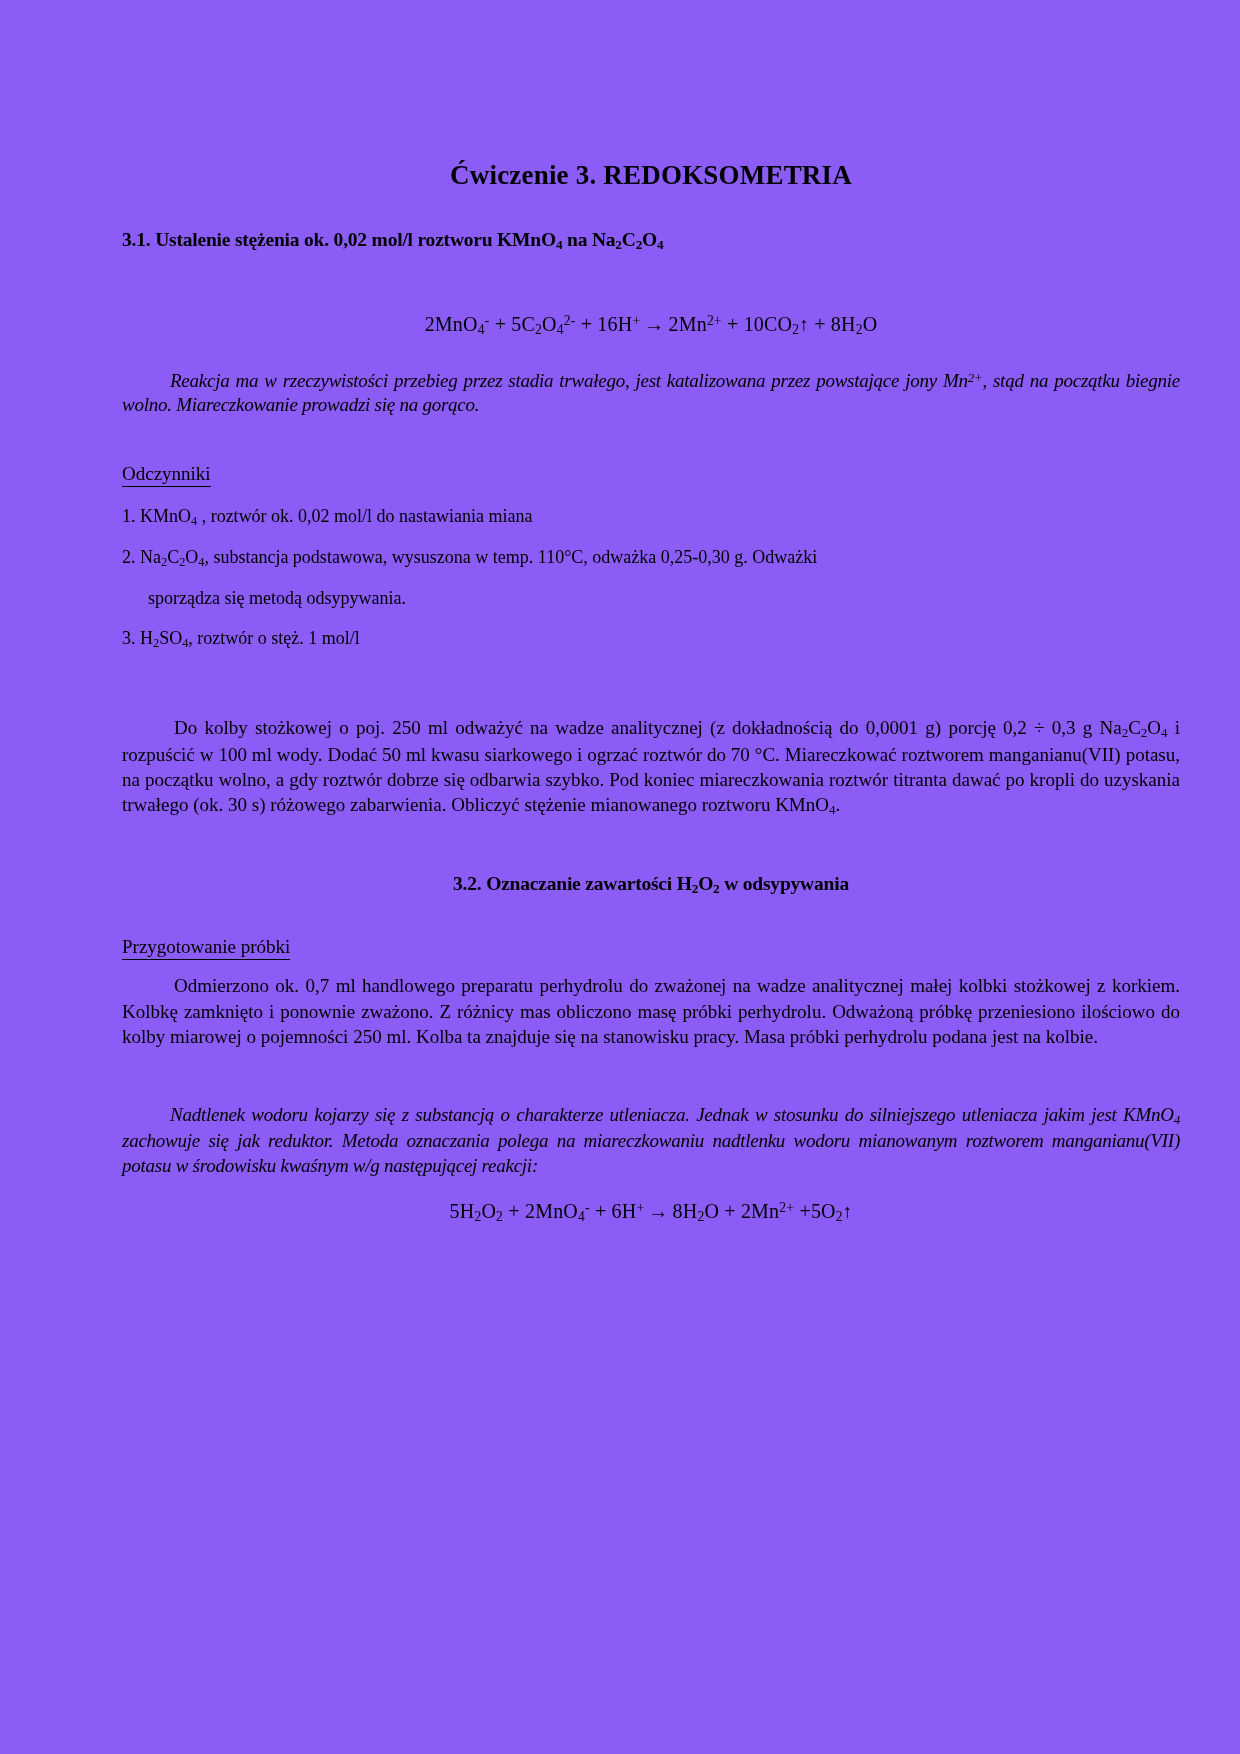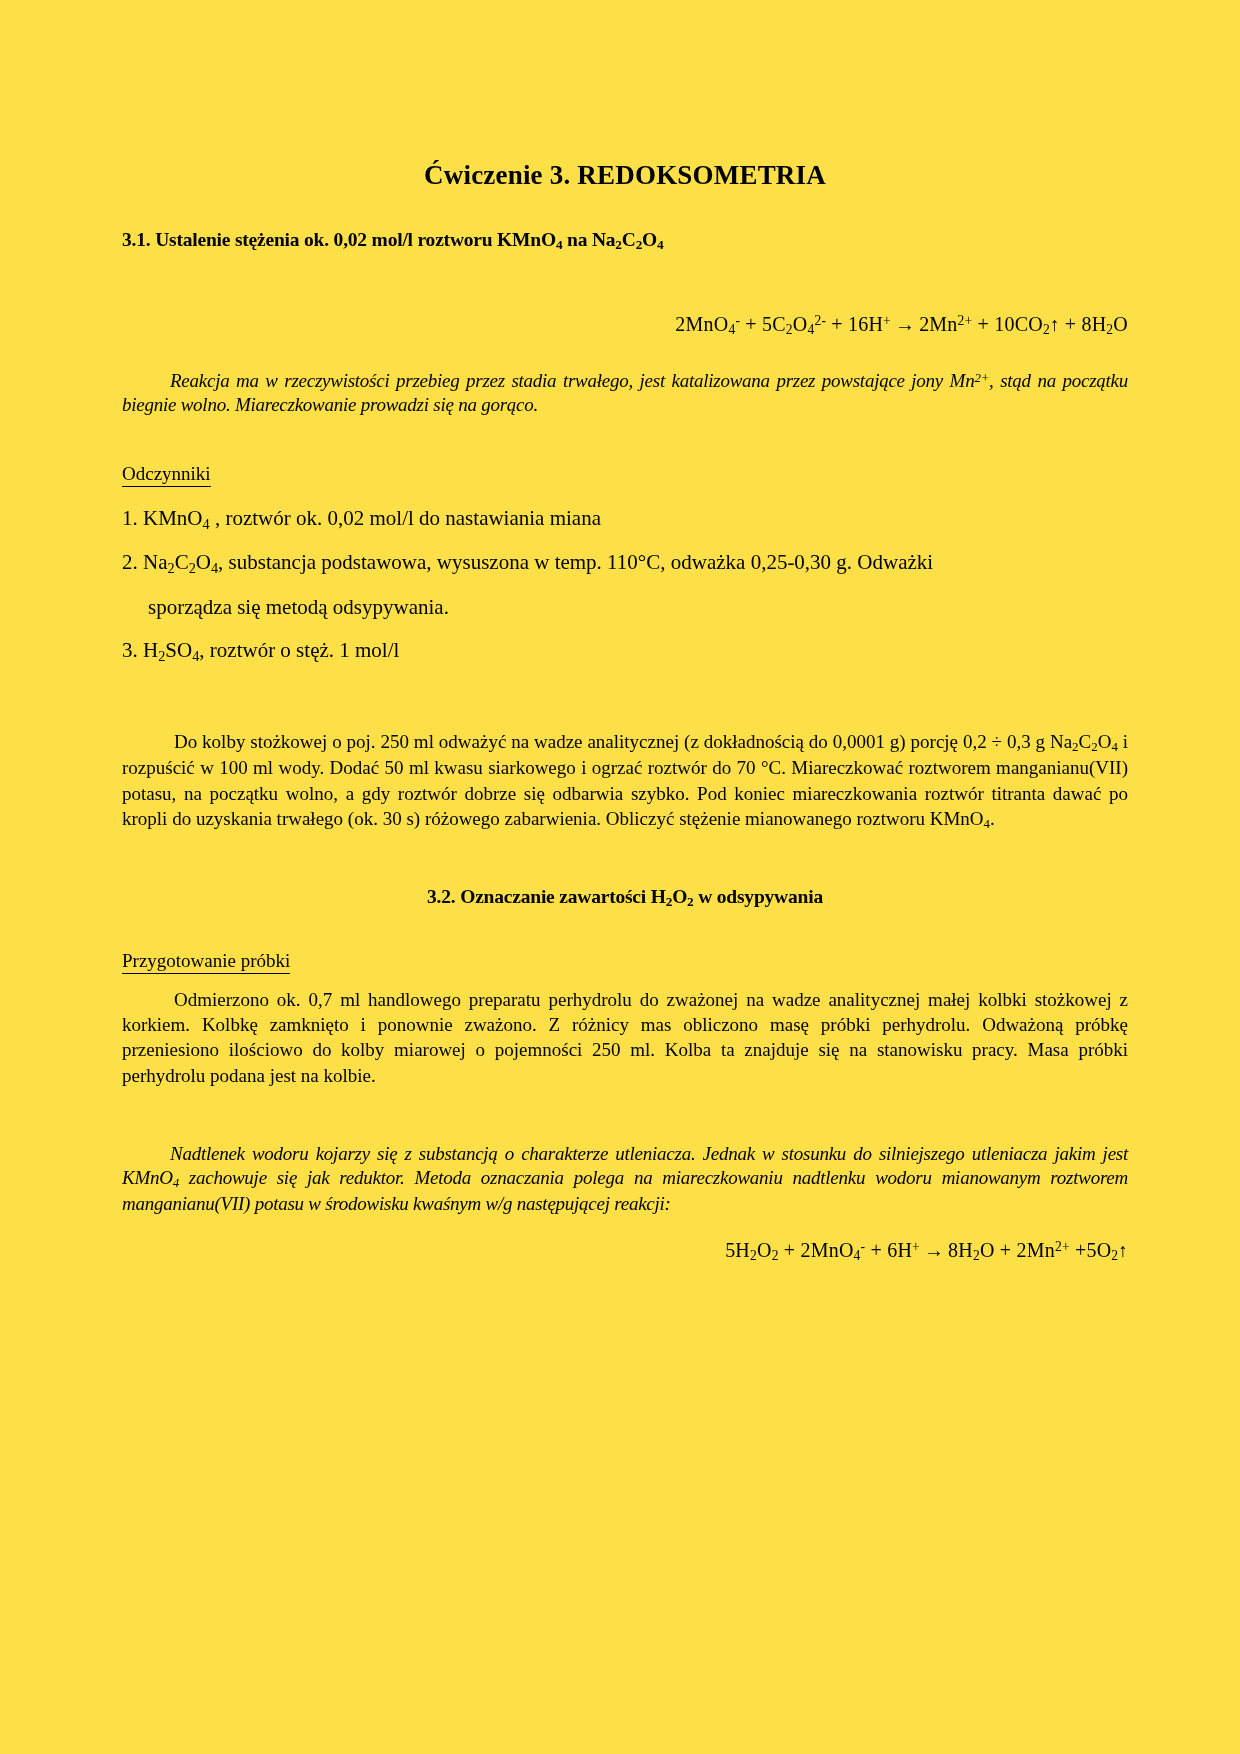--- a/index.html
+++ b/index.html
@@ -12,23 +12,23 @@
     width: 1240px;
     height: 1754px;
     font-family: "Liberation Serif", "DejaVu Serif", serif;
     color: #000000;
     overflow: hidden;
   }
   .page {
     position: relative;
     width: 1240px;
     height: 1754px;
-    background: #fde047;
+    background: #8b5cf6;
     box-sizing: border-box;
-    padding: 160px 112px 60px 122px;
+    padding: 160px 60px 60px 122px;
   }
   
   .doc-title {
     font-size: 27px;
     font-weight: bold;
     text-align: center;
     letter-spacing: 0.2px;
     margin: 0 0 38px 0;
     font-family: "Liberation Serif", "DejaVu Serif", serif;
   }
@@ -73,35 +73,35 @@
     font-stretch: condensed;
     transform-origin: left top;
   }
   .body-just {
     font-size: 19px;
     line-height: 1.33;
     text-align: justify;
     text-indent: 52px;
   }
   .list-item {
-    font-size: 21px;
+    font-size: 18px;
     line-height: 1.30;
     text-align: justify;
     padding-left: 26px;
     text-indent: -26px;
     margin-top: 16px;
   }
   .list-item.cont {
     text-indent: 0;
     padding-left: 26px;
   }
   
   .equation {
     font-size: 20px;
-    text-align: right;
+    text-align: center;
     letter-spacing: 0.2px;
     white-space: nowrap;
   }
   sub {
     font-size: 0.68em;
     vertical-align: -0.25em;
   }
   sup {
     font-size: 0.68em;
     vertical-align: 0.42em;

